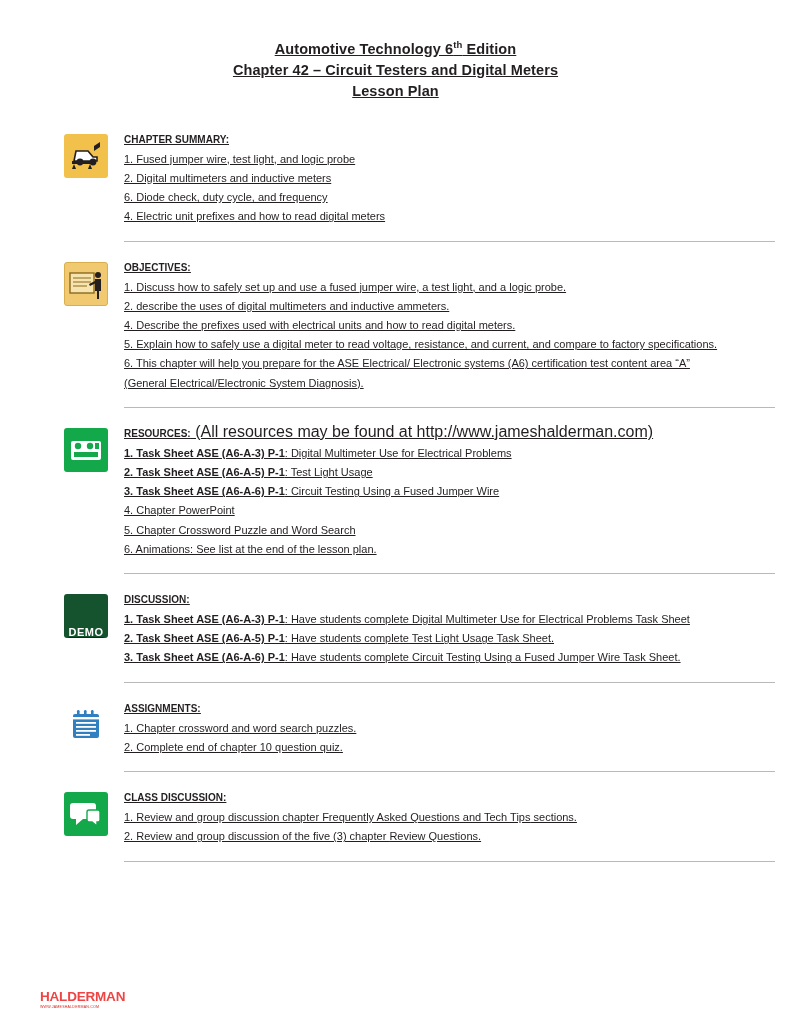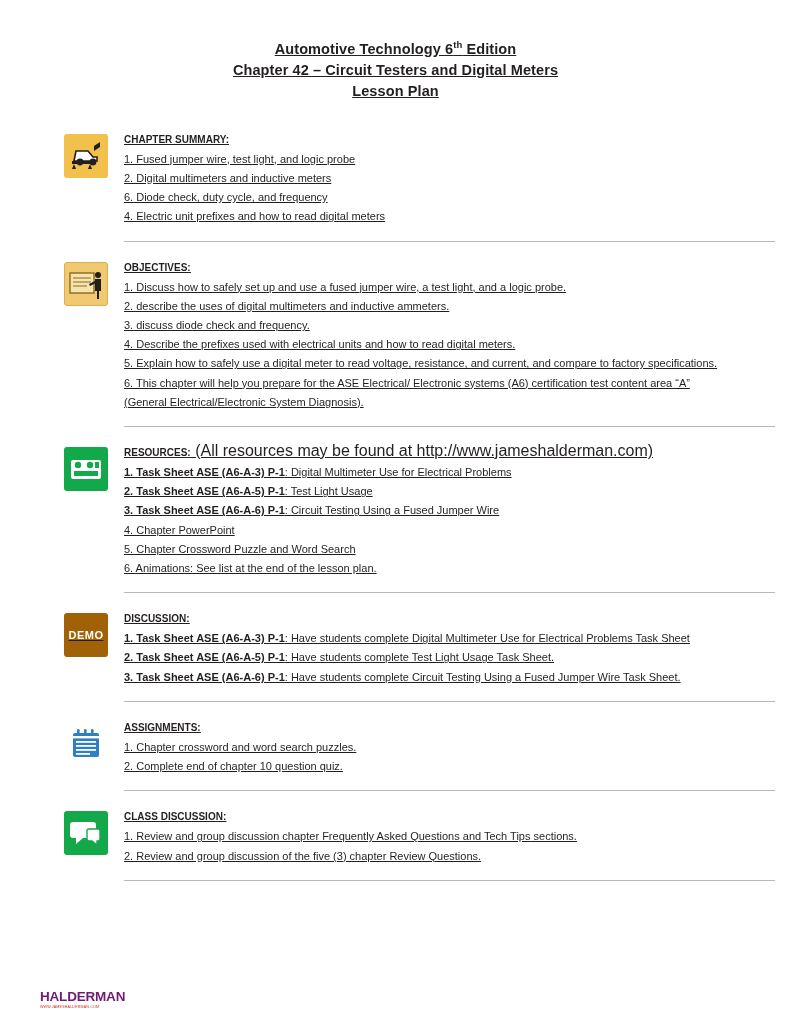--- a/index.html
+++ b/index.html
@@ -94,40 +94,40 @@
     border-radius: 3px;
     position: relative;
     box-sizing: border-box;
     overflow: hidden;
   }
   .icon svg { display: block; }
 
   .icon-summary { background: #f2c14b; }
   .icon-objectives { background: #f0c971; border: 1px solid #d9ae4e; }
   .icon-resources { background: #13a94a; }
-  .icon-activities { background: #a16207; display: flex; align-items: center; justify-content: center; }
+  .icon-activities { background: #14532d; display: flex; align-items: flex-end; justify-content: center; }
   .icon-activities .demo-text {
     color: #ffffff;
     font-weight: bold;
     font-size: 11px;
     letter-spacing: 0.5px;
     font-family: "Liberation Sans", sans-serif;
   }
   .icon-assignments { background: #ffffff; }
   .icon-discussion { background: #13a94a; }
 
   
   .footer-logo {
     position: absolute;
     left: 40px;
     bottom: 14px;
     width: 72px;
   }
   .footer-logo .brand {
-    color: #701a75;
+    color: #ef4444;
     font-weight: bold;
     font-size: 13.5px;
     letter-spacing: -0.2px;
     font-family: "Liberation Sans", sans-serif;
     line-height: 14px;
   }
   .footer-logo .brand-sub {
     color: #d9261c;
     font-size: 3.6px;
     letter-spacing: 0.2px;
@@ -185,21 +185,20 @@
             <circle cx="33" cy="12" r="3" fill="#231f20"></circle>
             <path d="M30 16 h6 v12 h-2 v8 h-2 v-8 h-2 z" fill="#231f20"></path>
             <path d="M30 18 l-6 3 1 2 6 -3z" fill="#231f20"></path>
           </svg>
         </div>
       </div>
       <div class="text-col section-body">
         <div class="head-line"><span class="head">OBJECTIVES:</span></div>
         <p class="line-item">1. Discuss how to safely set up and use a fused jumper wire, a test light, and a logic probe.</p>
         <p class="line-item">2. describe the uses of digital multimeters and inductive ammeters.</p>
-        <p class="line-item">3. discuss diode check and frequency.</p>
         <p class="line-item">4. Describe the prefixes used with electrical units and how to read digital meters.</p>
         <p class="line-item">5. Explain how to safely use a digital meter to read voltage, resistance, and current, and compare to factory specifications.</p>
         <p class="line-item">6. This chapter will help you prepare for the ASE Electrical/ Electronic systems (A6) certification test content area “A” (General Electrical/Electronic System Diagnosis).</p>
       </div>
     </div>
 
     <hr class="divider">
 
     <div class="section">
       <div class="icon-col">

